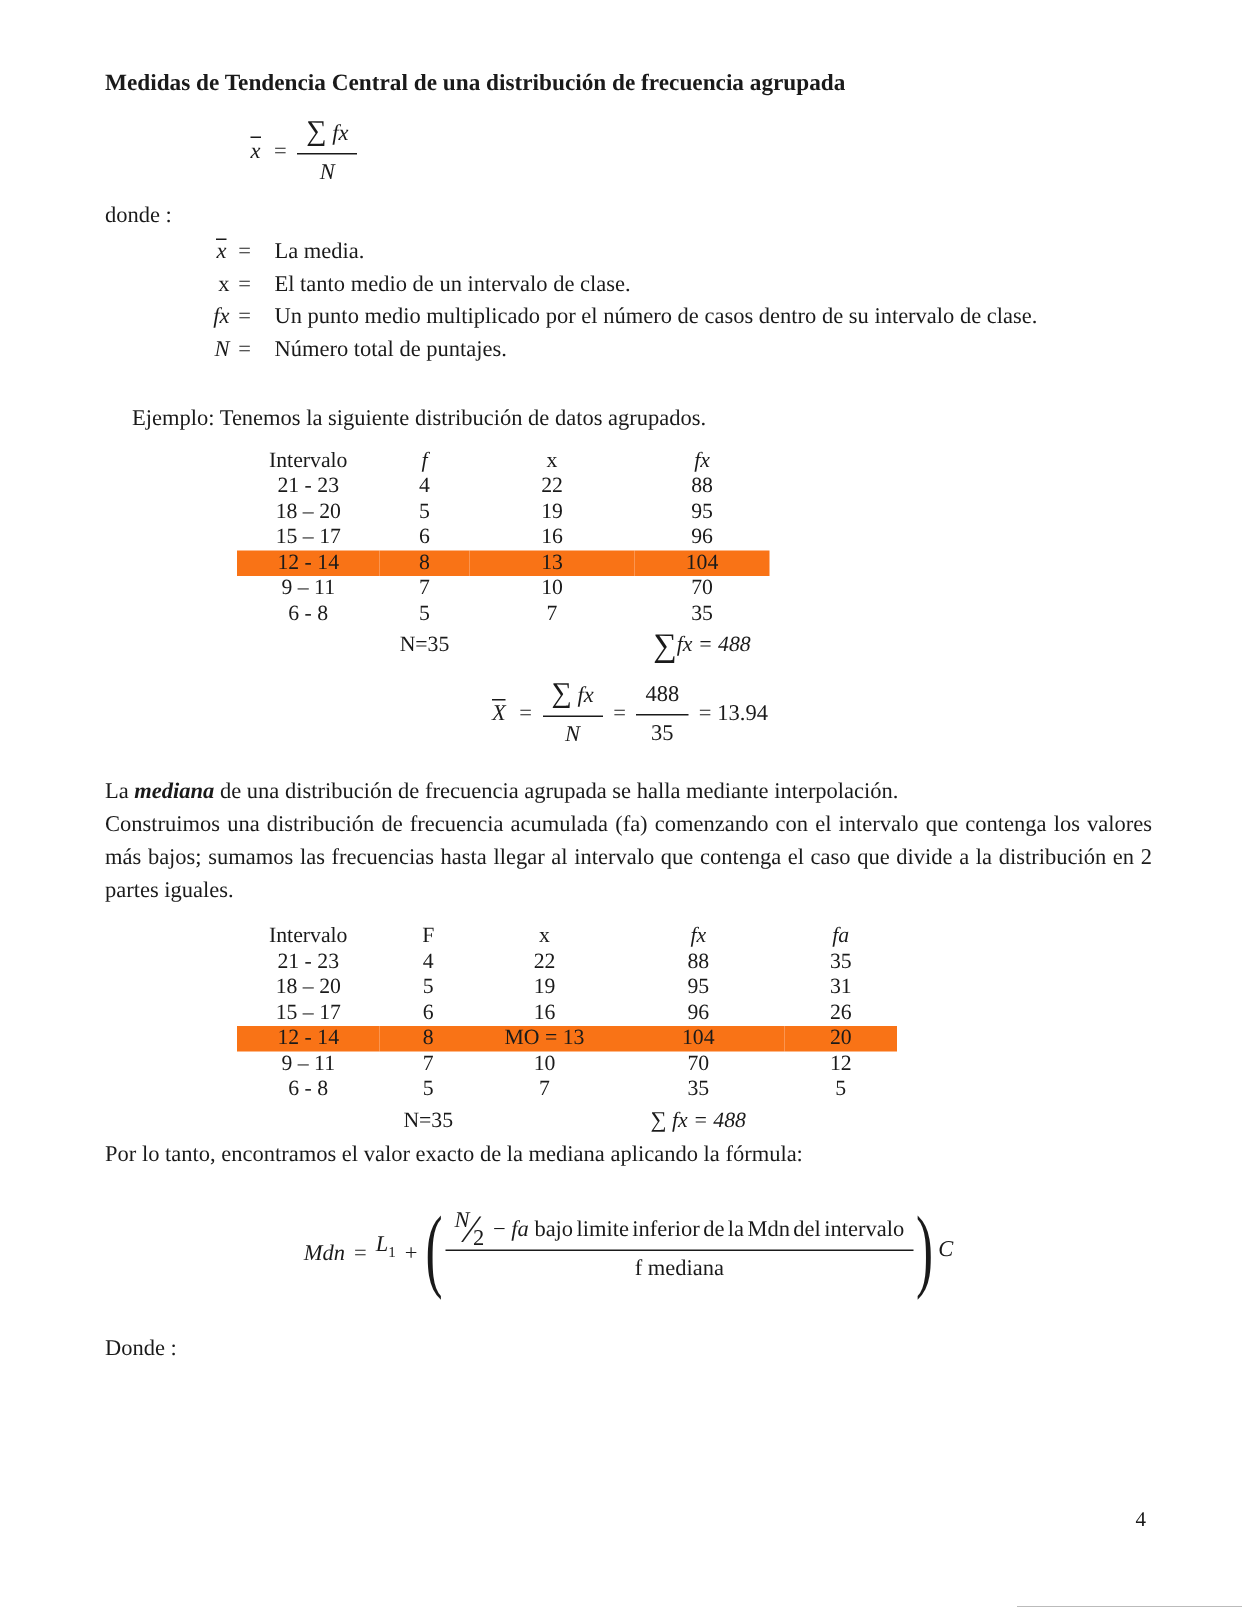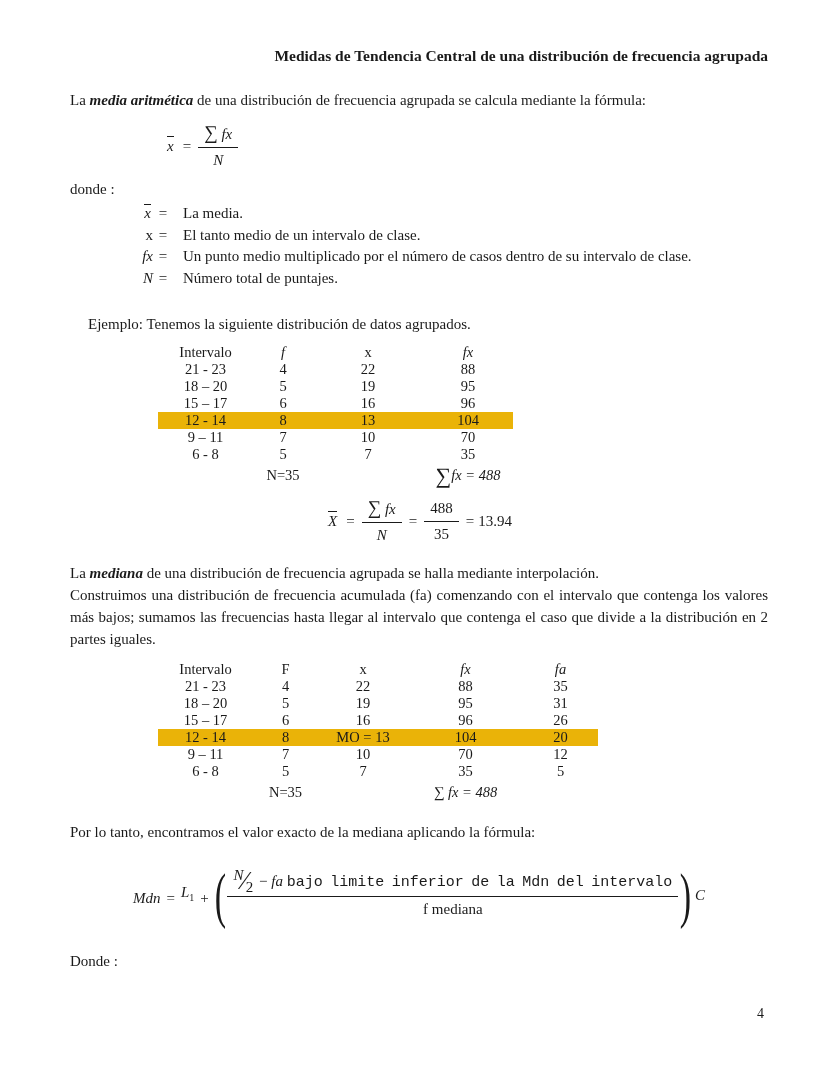--- a/index.html
+++ b/index.html
@@ -9,21 +9,21 @@
     margin: 0 auto;
     background: #ffffff;
     color: #1a1a1a;
     font-family: "Liberation Serif", "DejaVu Serif", serif;
     font-size: 15px;
     line-height: 22px;
     box-sizing: border-box;
     padding: 46px 60px 0 70px;
     overflow: hidden;
   }
-  .title { font-size: 15.5px; font-weight: bold; text-align: right; margin: 0; line-height: 20px; }
+  .title { font-size: 15.5px; font-weight: bold; text-align: left; margin: 0; line-height: 20px; }
   p { margin: 0; }
   .para { margin-top: 23px; }
   .just { text-align: justify; }
   .bi { font-weight: bold; font-style: italic; }
   .it  { font-style: italic; }
 
   
   .frac { display:inline-block; text-align:center; vertical-align: middle; }
   .frac .num { display:block; padding: 0 6px 2px 6px; border-bottom: 1.4px solid #1a1a1a; white-space: nowrap; }
   .frac .den { display:block; padding-top: 1px; white-space: nowrap; }
@@ -41,52 +41,51 @@
   .def-sym { width: 28px; text-align: right; }
   .def-eq  { width: 14px; text-align: center; margin-left: 3px; }
   .def-txt { margin-left: 13px; }
 
   .ejemplo { margin-top: 24px; padding-left: 18px; }
 
   table { border-collapse: collapse; table-layout: fixed; margin: 8px 0 0 88px; }
   th, td { padding: 0; text-align: center; font-size: 14.5px; height: 17px; line-height: 17px; white-space: nowrap; overflow: visible; font-weight: normal; }
   th { font-weight: normal; height: 18px; }
   th.hit { font-style: italic; }
-  tr.hl td { background: #eab308; margin-top: 16px; }
+  tr.hl td { background: #f97316; margin-top: 16px; }
   td.footn { height: 24px; vertical-align: middle; text-align: center; }
   .bigsig { font-size: 22px; font-style: normal; vertical-align: -3px; }
   .smallsig { font-size: 15px; font-style: normal; }
 
   .medblock { margin-top: 15px; }
   .gap1 { display:inline-block; width: 38px; }
   .gap2 { display:inline-block; width: 52px; }
 
   
   .f-mdn { width: fit-content; margin: 15px auto 0 auto; min-height: 74px; display:flex; align-items:center; }
   .f-mdn .lead { display:flex; align-items:flex-end; gap:6px; margin-right: 4px; }
   .bigparen { font-size: 62px; line-height: 58px; font-weight: normal; display:inline-block; transform: scaleX(0.55); margin: 0 -3px; font-family: "Liberation Serif", serif; }
   .skew { display:inline-flex; align-items:center; margin-right: 2px; }
   .skew .up { transform: translateY(-6px); font-style: italic; }
   .skew .slash { font-size: 26px; font-style: normal; margin: 0 -1px; }
   .skew .dn { transform: translateY(6px); }
-  .numtext { word-spacing: -1.5px; font-family: Liberation Mono, monospace; }
+  .numtext { word-spacing: -1.5px; }
   .coefC { font-style: italic; margin-left: 2px; }
   sub.lsub { font-size: 10px; }
 
   .donde2 { margin-top: 18px; }
   .pagenum { position: absolute; right: 64px; top: 1003px; font-size: 14px; }
 </style>
 </head>
 <body>
 
 <div class="page">
 
   <h1 class="title">Medidas de Tendencia Central de una distribución de frecuencia agrupada</h1>
 
-  <p class="para"><span>La </span><span class="bi">media aritmética</span><span> de una distribución de frecuencia agrupada se calcula mediante la fórmula:</span></p>
 
   <div class="formula-row f-media">
     <span class="ovl">x</span>
     <span>=</span>
     <span class="frac">
       <span class="num"><span class="sigma">∑</span> <span class="it">fx</span></span>
       <span class="den it">N</span>
     </span>
   </div>
 
@@ -259,21 +258,21 @@
     <tr>
       <td class="footn"></td>
       <td class="footn">N=35</td>
       <td class="footn"></td>
       <td class="footn"><span class="smallsig">∑</span> <span class="it">fx = 488</span></td>
       <td class="footn"></td>
     </tr>
   </tbody>
     </table>
 
-  <p style="margin-top:17px;">Por lo tanto, encontramos el valor exacto de la mediana aplicando la fórmula:</p>
+  <p style="">Por lo tanto, encontramos el valor exacto de la mediana aplicando la fórmula:</p>
 
   <div class="f-mdn">
     <span class="lead">
       <span class="it">Mdn</span>
       <span>=</span>
       <span><span class="it">L</span><sub class="lsub">1</sub></span>
       <span>+</span>
     </span>
     <span class="bigparen">(</span>
     <span class="frac">

